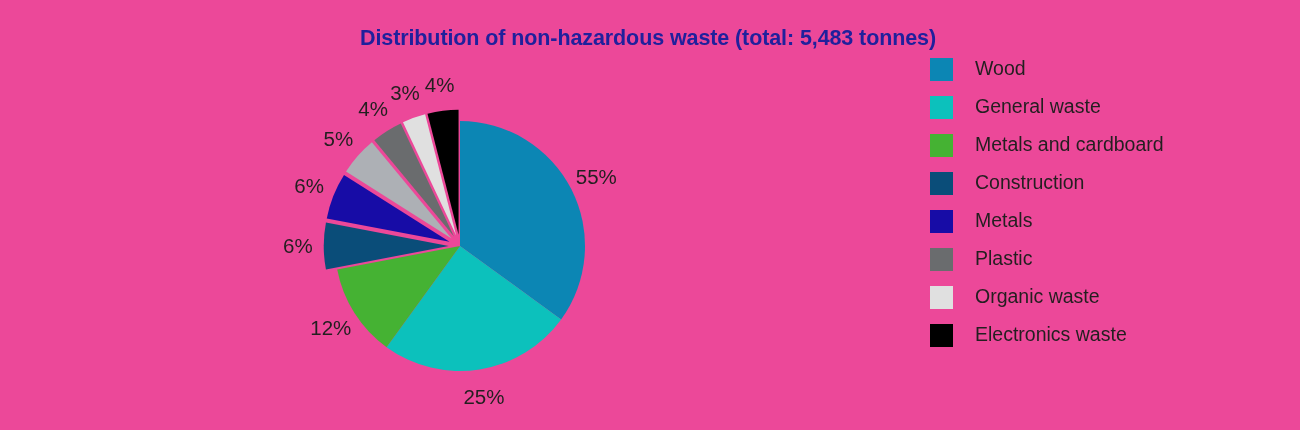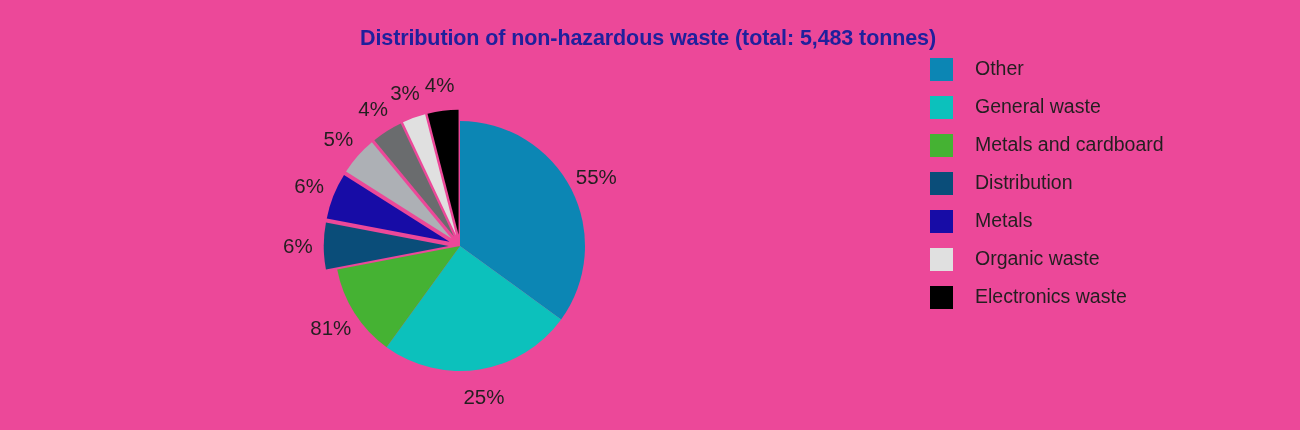--- a/index.html
+++ b/index.html
@@ -99,50 +99,54 @@
           <path d="M 449.54 241.86 L 326.75 218.44 A 125 125 0 0 1 344.00 174.88 Z" fill="#170ca6" stroke="none"></path>
           <path d="M 451.56 238.56 L 346.02 171.58 A 125 125 0 0 1 371.88 142.25 Z" fill="#adb0b5" stroke="none"></path>
           <path d="M 453.97 236.50 L 374.29 140.19 A 125 125 0 0 1 400.75 123.40 Z" fill="#6a6c6e" stroke="none"></path>
           <path d="M 456.19 235.42 L 402.97 122.31 A 125 125 0 0 1 425.10 114.34 Z" fill="#e0e0e0" stroke="none"></path>
           <path d="M 458.59 234.84 L 427.50 113.77 A 125 125 0 0 1 458.59 109.84 Z" fill="#000000" stroke="none"></path>
         </g>
     </svg>
     <div id="pct-labels">
         <div class="pct-label" style="left: 596.3px; top: 176.5px;">55%</div>
         <div class="pct-label" style="left: 483.9px; top: 397.1px;">25%</div>
-        <div class="pct-label" style="left: 330.8px; top: 328px;">81%</div>
+        <div class="pct-label" style="left: 330.8px; top: 328px;">12%</div>
         <div class="pct-label" style="left: 297.8px; top: 246px;">6%</div>
         <div class="pct-label" style="left: 309.1px; top: 186.3px;">6%</div>
         <div class="pct-label" style="left: 338.3px; top: 138.7px;">5%</div>
         <div class="pct-label" style="left: 373.1px; top: 109px;">4%</div>
         <div class="pct-label" style="left: 405px; top: 93.3px;">3%</div>
         <div class="pct-label" style="left: 439.7px; top: 85px;">4%</div>
       </div>
   </div>
 
   <div id="legend">
       <div class="legend-row">
         <span class="legend-swatch" style="background: rgb(12, 134, 180);"></span>
-        <span class="legend-label">Other</span>
+        <span class="legend-label">Wood</span>
       </div>
       <div class="legend-row">
         <span class="legend-swatch" style="background: rgb(12, 193, 188);"></span>
         <span class="legend-label">General waste</span>
       </div>
       <div class="legend-row">
         <span class="legend-swatch" style="background: rgb(69, 178, 51);"></span>
         <span class="legend-label">Metals and cardboard</span>
       </div>
       <div class="legend-row">
         <span class="legend-swatch" style="background: rgb(10, 77, 121);"></span>
-        <span class="legend-label">Distribution</span>
+        <span class="legend-label">Construction</span>
       </div>
       <div class="legend-row">
         <span class="legend-swatch" style="background: rgb(23, 12, 166);"></span>
         <span class="legend-label">Metals</span>
+      </div>
+      <div class="legend-row">
+        <span class="legend-swatch" style="background: rgb(106, 108, 110);"></span>
+        <span class="legend-label">Plastic</span>
       </div>
       <div class="legend-row">
         <span class="legend-swatch" style="background: rgb(224, 224, 224);"></span>
         <span class="legend-label">Organic waste</span>
       </div>
       <div class="legend-row">
         <span class="legend-swatch" style="background: rgb(0, 0, 0);"></span>
         <span class="legend-label">Electronics waste</span>
       </div>
     </div>

